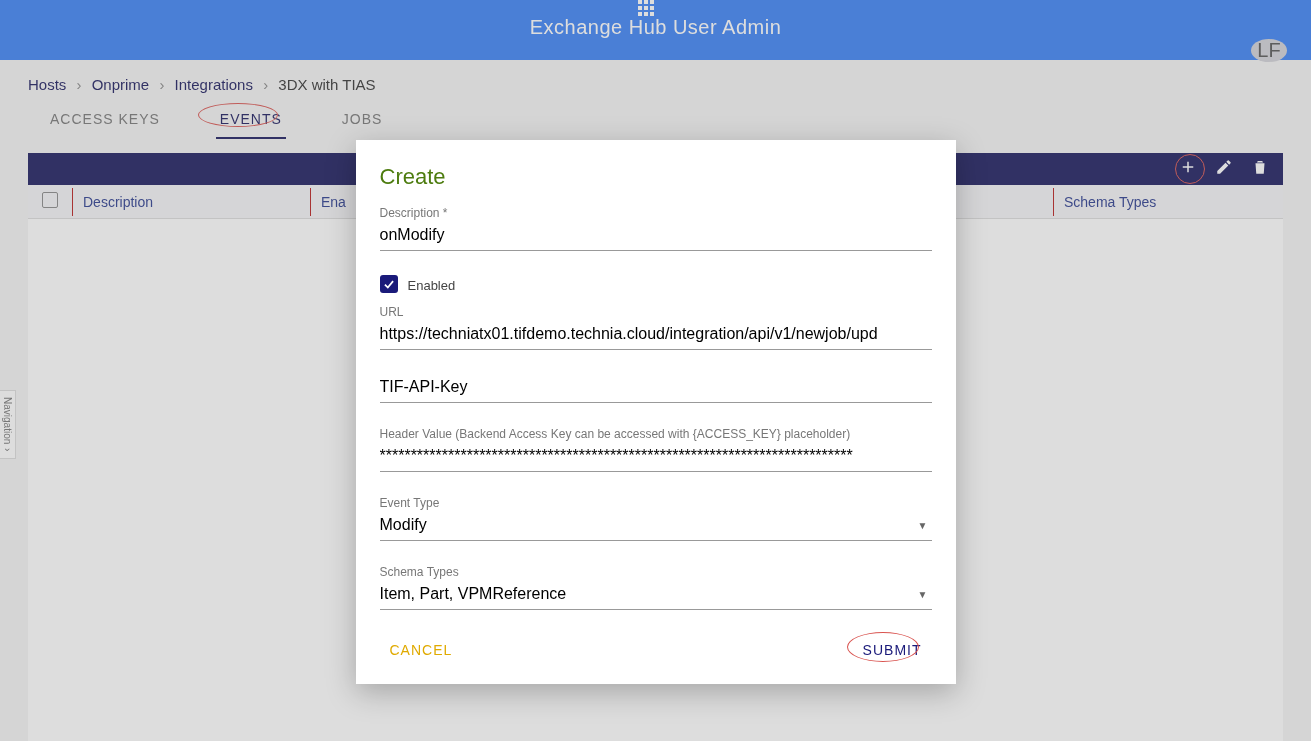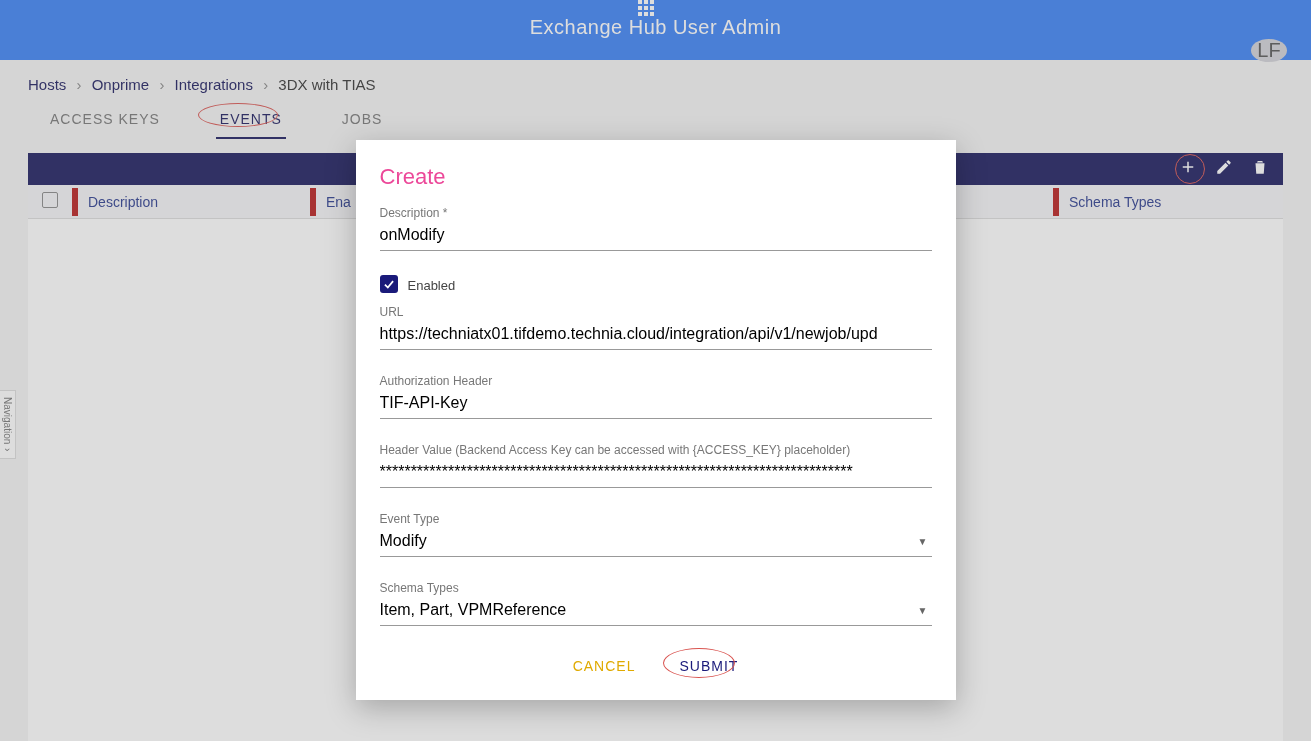--- a/index.html
+++ b/index.html
@@ -88,21 +88,21 @@
   }
   .table-head {
     display: flex;
     align-items: center;
     border-bottom: 1px solid #ddd;
     font-size: 14px;
     color: #2a3b8f;
     background: #f5f5f7;
     height: 34px;
   }
-  .th { padding: 6px 10px; border-left: 6px solid #b91c1c; }
+  .th { padding: 6px 10px; border-left: 1px solid #b91c1c; }
   .th:first-child { border-left: none; }
   .th.chk { width: 44px; text-align: center; }
   .th.desc { flex: 0 0 238px; }
   .th.en { flex: 0 0 60px; }
   .th.spacer { flex: 1; border-left: none; }
   .th.schema { flex: 0 0 230px; }
   .chk-box { width: 16px; height:16px; border:1.5px solid #888; display:inline-block; border-radius:2px;}
   .table-body { background:#fff; height: 540px; }
 
   .overlay {
@@ -113,21 +113,21 @@
     justify-content: center;
     align-items: flex-start;
   }
   .modal {
     margin-top: 140px;
     width: 600px;
     background: #fff;
     padding: 24px 24px 18px 24px;
     box-shadow: 0 8px 28px rgba(0,0,0,0.25);
   }
-  .modal h2 { font-size: 22px; font-weight: 400; color: #ec4899; margin-bottom: 16px; }
+  .modal h2 { font-size: 22px; font-weight: 400; color: #4d7c0f; margin-bottom: 16px; }
   .field { margin-bottom: 24px; }
   .field-label { font-size: 12px; color: #777; margin-bottom: 2px; }
   .field-input {
     width: 100%;
     border: none;
     border-bottom: 1px solid #999;
     font-size: 16px;
     padding: 4px 0 6px 0;
     outline: none;
     color: #000000;
@@ -138,21 +138,21 @@
   .chk-checked {
     width: 18px; height:18px; background:#1a1a7a; border-radius:3px;
     display:flex; align-items:center; justify-content:center;
   }
   .chk-checked svg { width:14px; height:14px; }
   .chk-label { font-size: 13px; color: #444; }
   .select-wrap { position: relative; }
   .select-caret {
     position:absolute; right: 4px; top: 24px; color:#666; font-size: 10px;
   }
-  .modal-actions { display:flex; justify-content:center; gap: 24px; margin-top: 24px; }
+  .modal-actions { display:flex; justify-content:space-between; gap: 24px; margin-top: 24px; }
   .btn-flat { font-size: 14px; letter-spacing: 1px; font-weight: 500; background:none; border:none; cursor:pointer; padding: 8px 10px; }
   .btn-cancel { color: #e0aa00; }
   .btn-submit { color: #1a1a7a; position:relative; }
   .btn-submit .red-circle { top:-2px; left:-6px; width:72px; height:30px; border-radius: 50%; }
 
   .nav-tab {
     position:absolute;
     left: 0; top: 390px;
     writing-mode: vertical-rl;
     font-size: 10px;
@@ -255,21 +255,20 @@
       </div>
       <span class="chk-label">Enabled</span>
     </div>
 
     <div class="field">
       <div class="field-label">URL</div>
       <input class="field-input" value="https://techniatx01.tifdemo.technia.cloud/integration/api/v1/newjob/upd" style="">
     </div>
 
     <div class="field">
-      <div class="field-label">Authorization Header</div>
       <input class="field-input" value="TIF-API-Key" style="">
     </div>
 
     <div class="field">
       <div class="field-label">Header Value (Backend Access Key can be accessed with {ACCESS_KEY} placeholder)</div>
       <input class="field-input" value="****************************************************************************" style="">
     </div>
 
     <div class="field select-wrap">
       <div class="field-label">Event Type</div>

